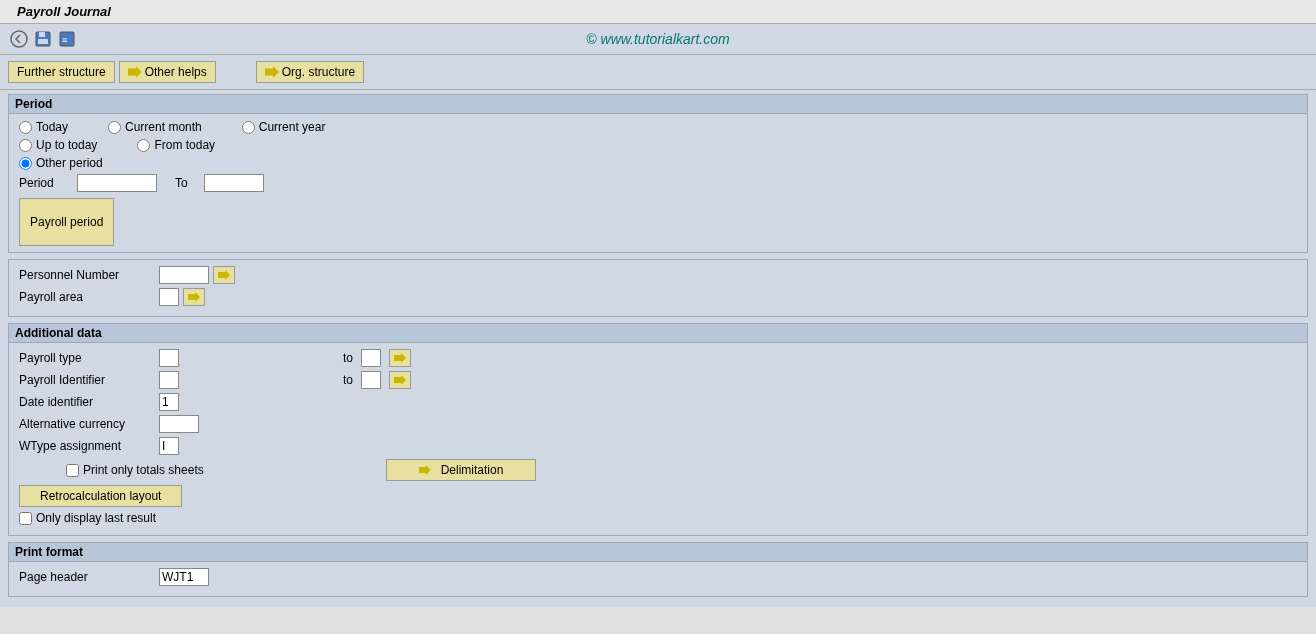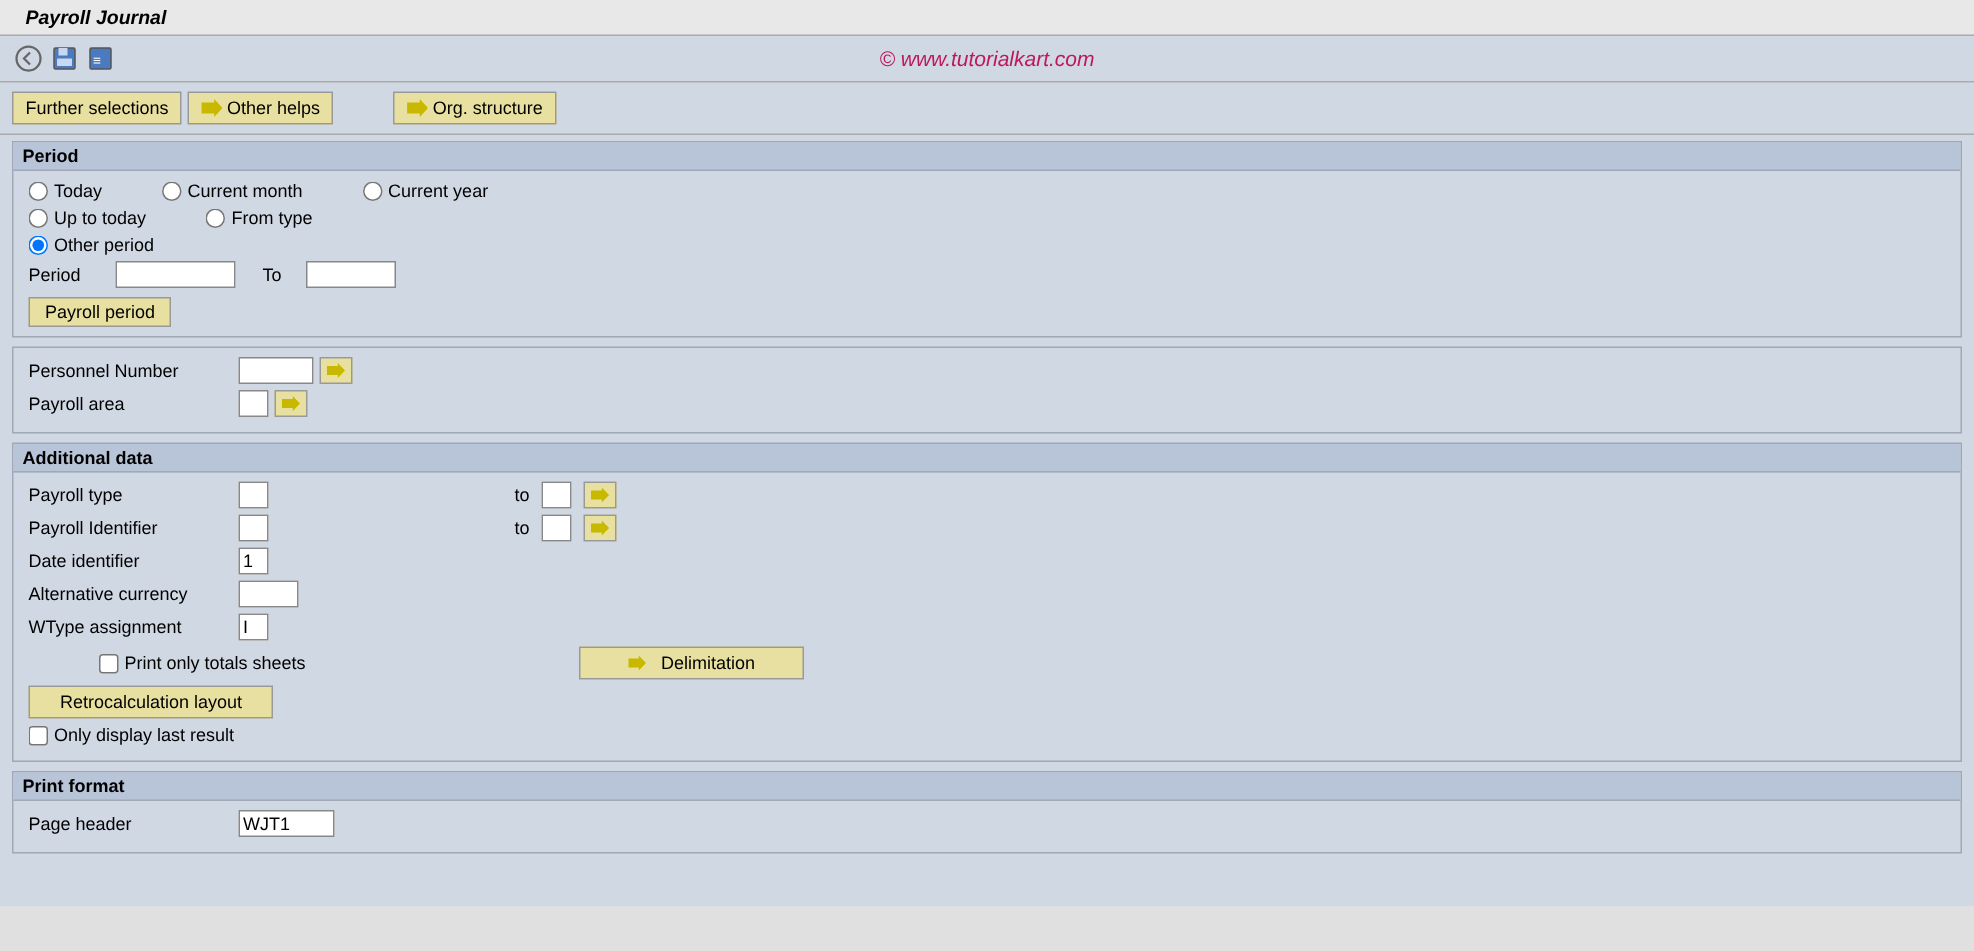--- a/index.html
+++ b/index.html
@@ -35,21 +35,21 @@
       justify-content: center;
       width: 22px;
       height: 22px;
       margin-right: 2px;
       cursor: pointer;
     }
     .watermark {
       position: absolute;
       left: 50%;
       transform: translateX(-50%);
-      color: #be185d;
+      color: #0f766e;
       font-size: 14px;
       font-style: italic;
     }
 
     
     .tab-row {
       background: #d0d8e4;
       padding: 6px 8px;
       display: flex;
       align-items: center;
@@ -138,21 +138,21 @@
       width: 60px;
       height: 18px;
       border: 1px solid #888;
       background: #fff;
       font-size: 12px;
       padding: 0 2px;
     }
     .payroll-period-btn {
       background: #e8e0a0;
       border: 1px solid #999;
-      padding: 2px 10px;
+      padding: 16px 10px;
       font-size: 12px;
       cursor: pointer;
       font-family: inherit;
     }
 
     
     .form-row {
       display: flex;
       align-items: center;
       margin-bottom: 4px;
@@ -228,21 +228,21 @@
     
     .pf-row {
       display: flex;
       align-items: center;
       margin-bottom: 4px;
     }
     .pf-label {
       width: 140px;
     }
     .pf-input {
-      width: 64px;
+      width: 50px;
       height: 18px;
       border: 1px solid #888;
       background: #fff;
       font-size: 12px;
       padding: 0 2px;
     }
     .add-data-row {
       display: flex;
       align-items: center;
       margin-bottom: 4px;
@@ -283,21 +283,21 @@
     <svg width="18" height="18" viewBox="0 0 18 18">
         <rect x="2" y="2" width="14" height="14" rx="1" fill="#4a7abf" stroke="#555" stroke-width="1"></rect>
         <text x="4" y="13" font-size="9" fill="white" font-family="Arial">≡</text>
       </svg>
   </span>
   <span class="watermark">© www.tutorialkart.com</span>
 </div>
 
 <div class="tab-row">
   <button class="tab-btn">
-    <span>Further selections</span>
+    <span>Further structure</span>
   </button>
   <button class="tab-btn">
     <span class="arrow-icon"></span>
     <span>Other helps</span>
   </button>
   <button class="tab-btn" style="margin-left:36px;">
     <span class="arrow-icon"></span>
     <span>Org. structure</span>
   </button>
 </div>
@@ -321,21 +321,21 @@
           <label>Current year</label>
         </div>
       </div>
       <div class="radio-row">
         <div class="radio-item">
           <input type="radio" name="period" value="up_to_today" style="">
           <label>Up to today</label>
         </div>
         <div class="radio-item">
           <input type="radio" name="period" value="from_today" style="">
-          <label>From type</label>
+          <label>From today</label>
         </div>
       </div>
       <div class="radio-row">
         <div class="radio-item">
           <input type="radio" name="period" value="other_period" checked="" style="">
           <label>Other period</label>
         </div>
       </div>
       <div class="period-row">
         <span class="period-label">Period</span>

